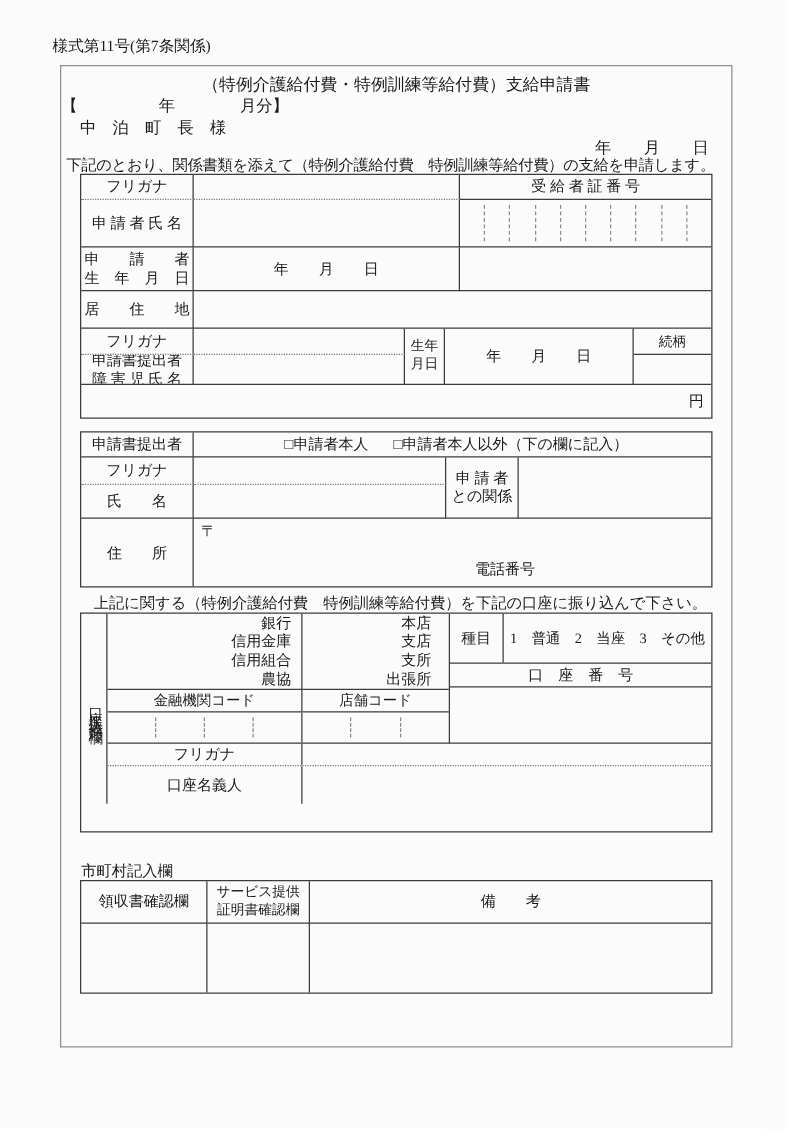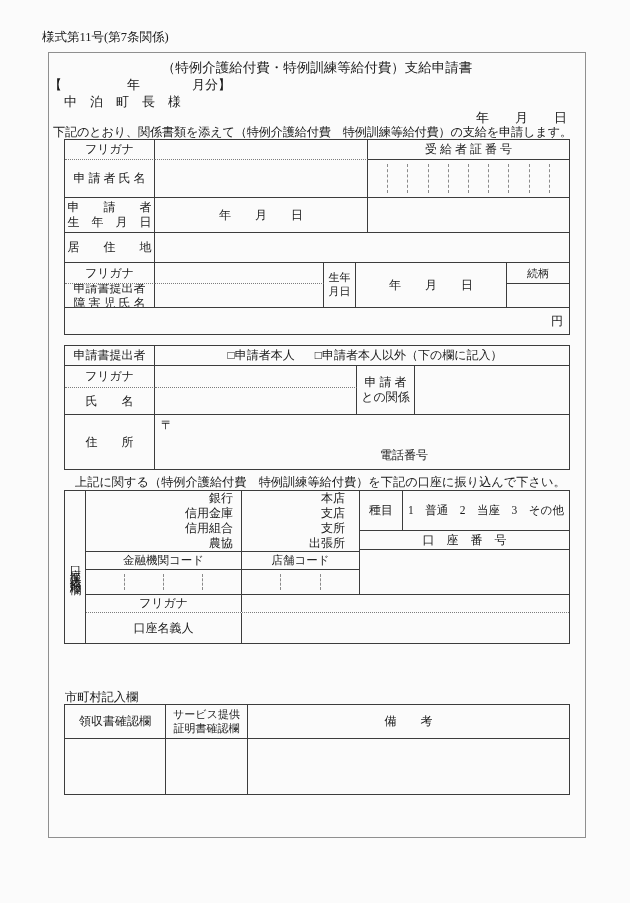--- a/index.html
+++ b/index.html
@@ -43,21 +43,21 @@
   .checks { display:flex; gap:20px; align-items:center; padding-left:6px; }
   .postal { position:absolute; left:6px; top:2px; }
   .phone  { position:absolute; left:225px; bottom:5px; }
 
   
   .digits { display:flex; align-items:stretch; padding:4px 0; width:100%; height:100%; }
   .digits .digit { flex:1; }
   .digits .digit + .digit { border-left:1px dashed #8a8a8a; }
 
   
-  .bk { position:absolute; left:15px; top:437px; width:506px; height:154px; border:1px solid #3c3c3c; }
+  .bk { position:absolute; left:15px; top:437px; width:506px; height:176px; border:1px solid #3c3c3c; }
   .bk div { position:absolute; }
   .bk-side { left:0; top:0; width:21px; height:152px; border-right:1px solid #3c3c3c;
              display:flex; align-items:center; justify-content:center;
              writing-mode:vertical-rl; text-orientation:upright; letter-spacing:3px; font-size:11.5px; }
   .bk-a { left:21px; top:0; width:156px; height:61px; border-right:1px solid #3c3c3c; border-bottom:1px solid #3c3c3c;
           display:flex; flex-direction:column; justify-content:center; align-items:flex-end; padding-right:8px; }
   .bk-b { left:177px; top:0; width:117px; height:61px; border-bottom:1px solid #3c3c3c;
           display:flex; flex-direction:column; justify-content:center; align-items:flex-end; padding-right:14px; }
   .bk-a .line, .bk-b .line { position:static; line-height:15px; }
   .bk-right { left:294px; top:0; width:210px; height:104px; border-left:1px solid #3c3c3c; border-bottom:1px solid #3c3c3c; }

